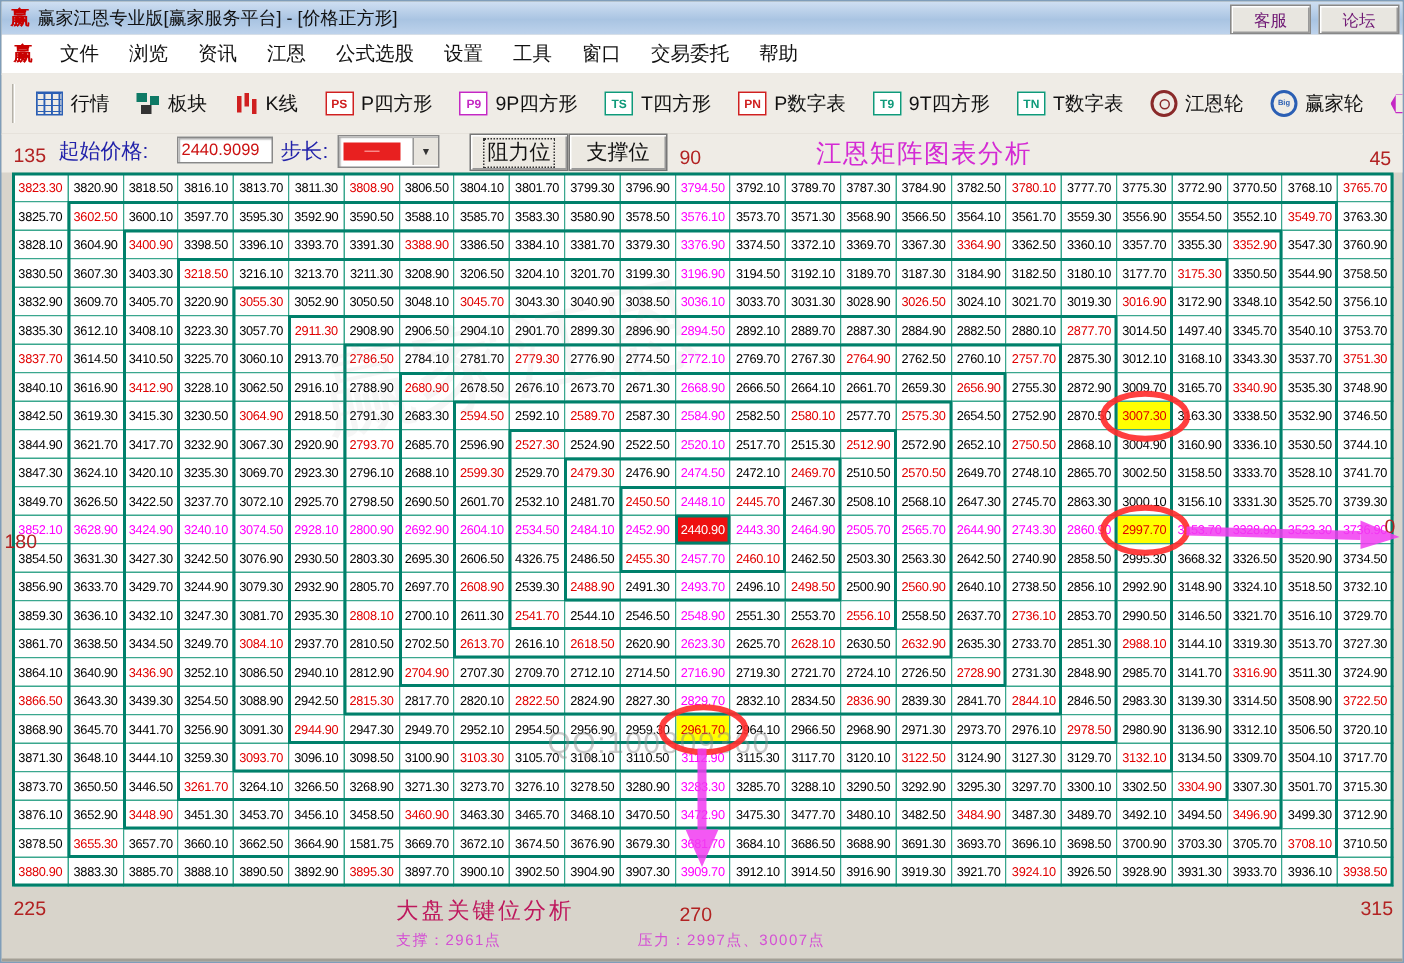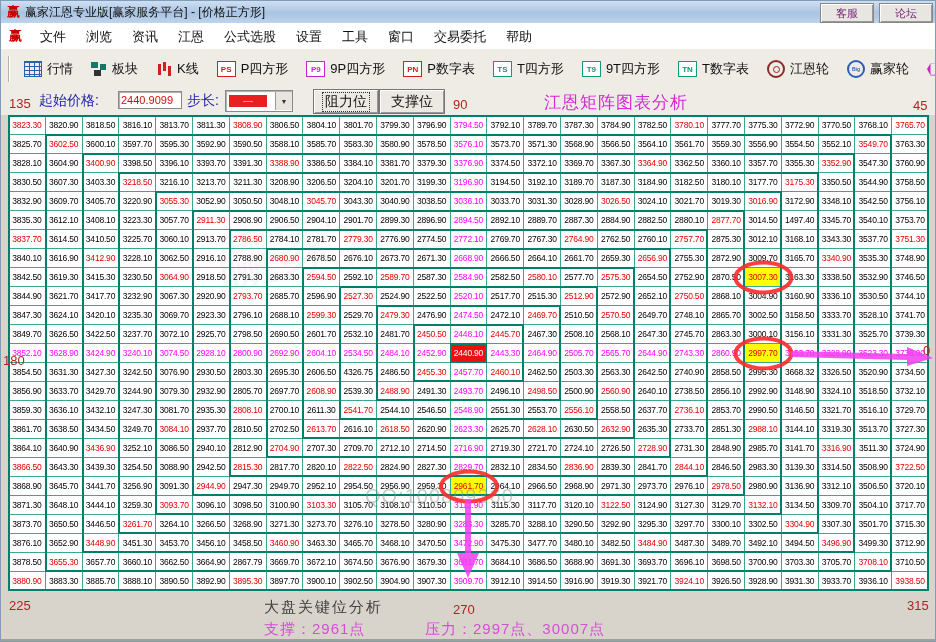--- a/index.html
+++ b/index.html
@@ -72,22 +72,22 @@
     font-size:8.5px;letter-spacing:-0.2px;display:flex;align-items:center;justify-content:center;
     overflow:hidden;white-space:nowrap;color:#000;background:#fff}
   .c-card{color:#ff00ff}
   .c-diag{color:#e00000}
   .c-center{background:#ee1010;color:#fff}
   .c-mark{background:#ffff00;color:#e00000}
   .ring{position:absolute;border:2px solid #00806b;box-sizing:border-box;pointer-events:none}
   .wm{position:absolute;color:#8a8a8a;pointer-events:none;z-index:25}
   .anno-svg{position:absolute;left:0;top:0;width:936px;height:642px;pointer-events:none;z-index:40}
   
-  .bot-title{position:absolute;left:263px;top:597px;font-size:15px;color:#404040;letter-spacing:2px}
-  .bot-line{position:absolute;top:619px;font-size:15px;color:#d44fd4;letter-spacing:1px}
+  .bot-title{position:absolute;left:263px;top:597px;font-size:15px;color:#be185d;letter-spacing:2px}
+  .bot-line{position:absolute;top:619px;font-size:10px;color:#d44fd4;letter-spacing:1px}
   .bottom-edge{position:absolute;left:0;top:638px;width:936px;height:4px;background:#a39f96}
 </style>
 </head>
 <body>
 
 <div class="titlebar">
   <span class="logo">赢</span>
   <span class="title">赢家江恩专业版[赢家服务平台] - [价格正方形]</span>
   <div class="tb-buttons">
       <div class="tb-btn">客服</div>
@@ -117,26 +117,26 @@
       </span>
       <span class="tool-item">
         <span class="ic-badge" style="color: rgb(208, 32, 32);">PS</span>
         <span class="tlabel">P四方形</span>
       </span>
       <span class="tool-item">
         <span class="ic-badge" style="color: rgb(196, 40, 196);">P9</span>
         <span class="tlabel">9P四方形</span>
       </span>
       <span class="tool-item">
+        <span class="ic-badge" style="color: rgb(15, 154, 122);">TS</span>
+        <span class="tlabel">T四方形</span>
+      </span>
+      <span class="tool-item">
         <span class="ic-badge" style="color: rgb(208, 32, 32);">PN</span>
         <span class="tlabel">P数字表</span>
-      </span>
-      <span class="tool-item">
-        <span class="ic-badge" style="color: rgb(15, 154, 122);">TS</span>
-        <span class="tlabel">T四方形</span>
       </span>
       <span class="tool-item">
         <span class="ic-badge" style="color: rgb(15, 154, 122);">T9</span>
         <span class="tlabel">9T四方形</span>
       </span>
       <span class="tool-item">
         <span class="ic-badge" style="color: rgb(15, 154, 122);">TN</span>
         <span class="tlabel">T数字表</span>
       </span>
       <span class="tool-item">
@@ -757,21 +757,21 @@
       <div class="cell">3494.50</div>
       <div class="cell c-diag">3496.90</div>
       <div class="cell">3499.30</div>
       <div class="cell">3712.90</div>
       <div class="cell">3878.50</div>
       <div class="cell c-diag">3655.30</div>
       <div class="cell">3657.70</div>
       <div class="cell">3660.10</div>
       <div class="cell">3662.50</div>
       <div class="cell">3664.90</div>
-      <div class="cell">2867.79</div>
+      <div class="cell">1581.75</div>
       <div class="cell">3669.70</div>
       <div class="cell">3672.10</div>
       <div class="cell">3674.50</div>
       <div class="cell">3676.90</div>
       <div class="cell">3679.30</div>
       <div class="cell c-card">3681.70</div>
       <div class="cell">3684.10</div>
       <div class="cell">3686.50</div>
       <div class="cell">3688.90</div>
       <div class="cell">3691.30</div>

